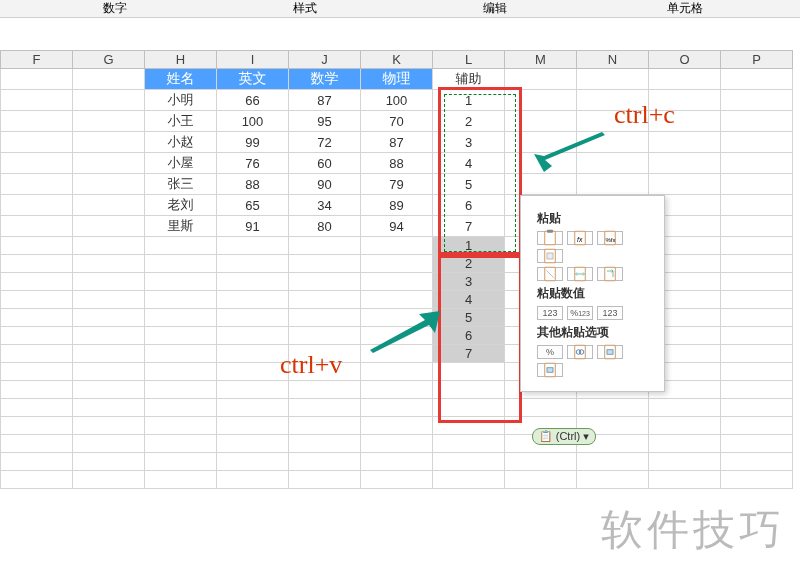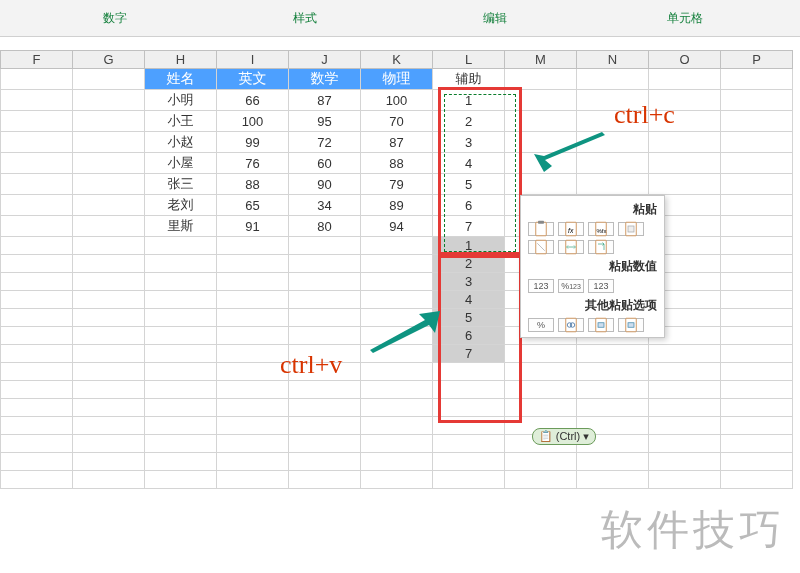--- a/index.html
+++ b/index.html
@@ -5,21 +5,21 @@
 * { box-sizing: border-box; margin: 0; padding: 0; }
 body {
   width: 800px; height: 573px;
   font-family: "Microsoft YaHei", Arial, sans-serif;
   font-size: 13px; background: #fff; position: relative;
   overflow: hidden; color: #333;
 }
 .ribbon {
   width: 100%; height: 18px; background: #f3f3f3;
   border-bottom: 1px solid #d0d0d0; display: flex;
-  align-items: center; padding: 18px 20px; color: #15803d; font-size: 12px;
+  align-items: center; padding: 8px 20px; color: #000000; font-size: 12px;
 }
 .ribbon span { flex: 1; text-align: center; }
 .grid {
   position: absolute; left: 0; top: 50px;
 }
 table { border-collapse: collapse; }
 td {
   border: 1px solid #d4d4d4;
   width: 72px; height: 18px;
   text-align: center; vertical-align: middle;
@@ -57,21 +57,21 @@
   font-family: "Microsoft YaHei", sans-serif;
   letter-spacing: 4px; pointer-events: none;
 }
 
 
 .popup {
   position: absolute; background: #fff;
   border: 1px solid #c5c5c5;
   box-shadow: 2px 2px 6px rgba(0,0,0,0.2);
   width: 145px; font-size: 12px;
-  padding: 3px; color: #333; text-align: right;
+  padding: 12px; color: #333;
 }
 .popup .sect { font-weight: bold; padding: 2px 4px; font-size: 12px;}
 .popup .row { display: flex; gap: 4px; padding: 2px 4px; flex-wrap: wrap; }
 .popup .ico {
   width: 26px; height: 14px;
   border: 1px solid #bbb; background: #fdfdfd;
   display: flex; align-items: center; justify-content: center;
   font-size: 9px; color: #555; position: relative;
 }
 .popup .ico svg{width:18px;height:18px}

